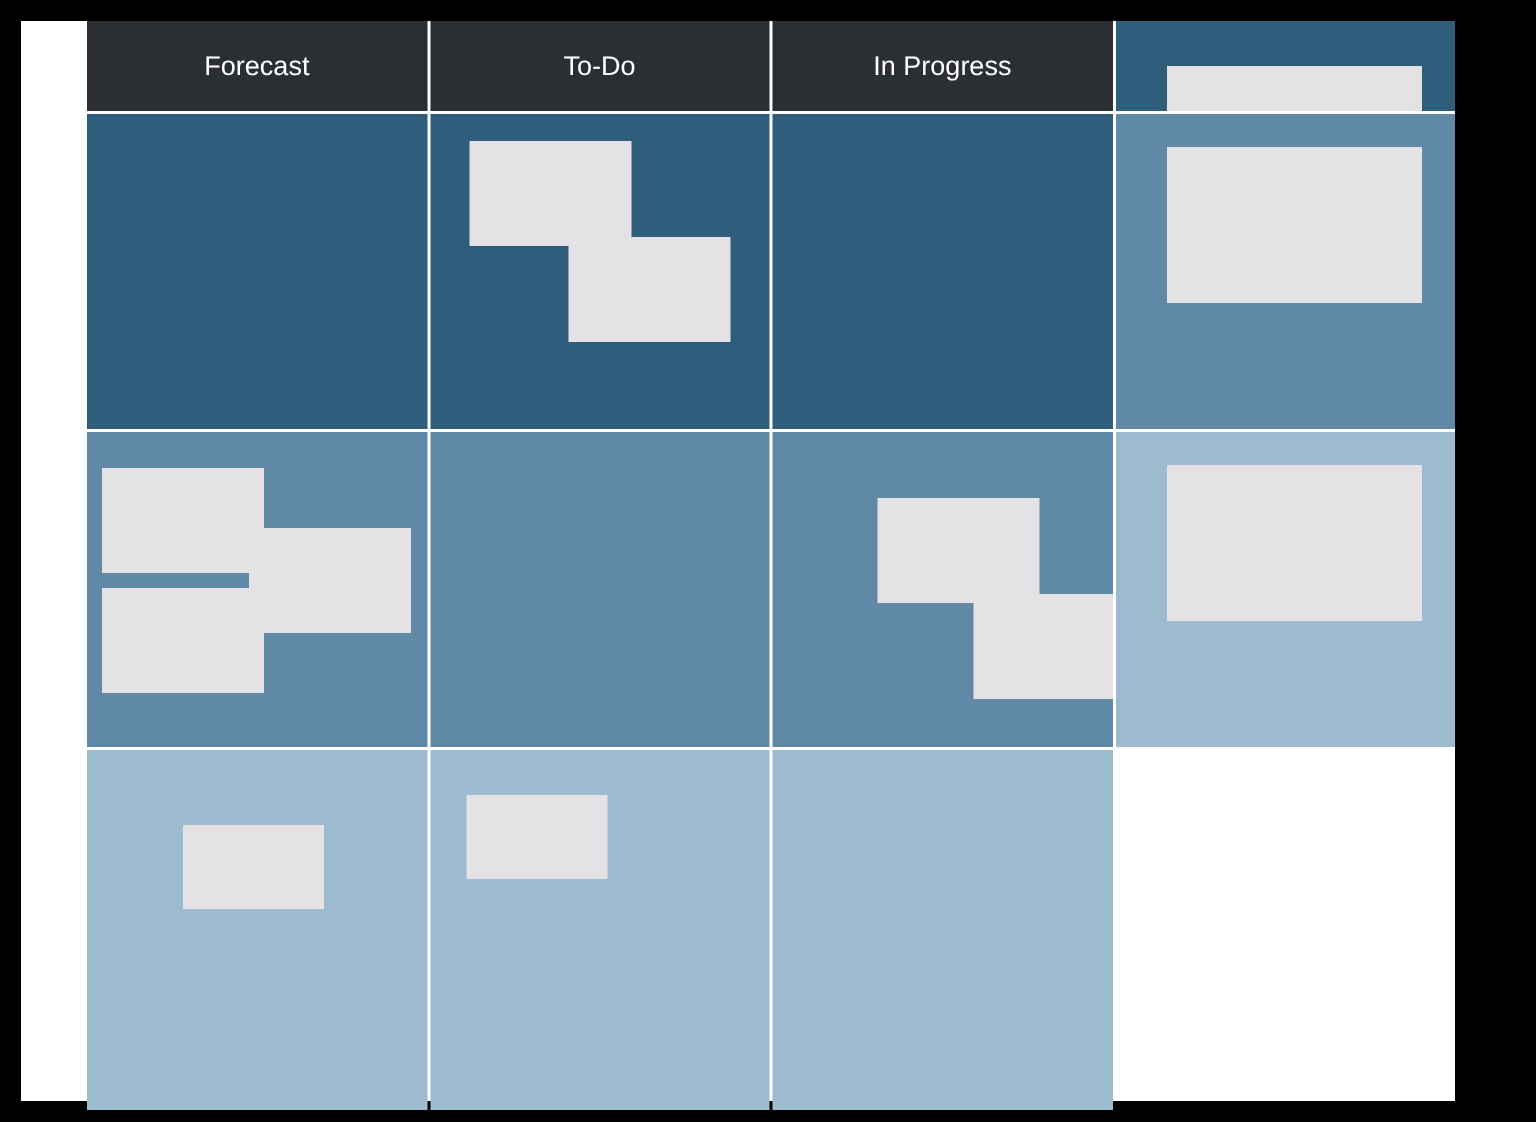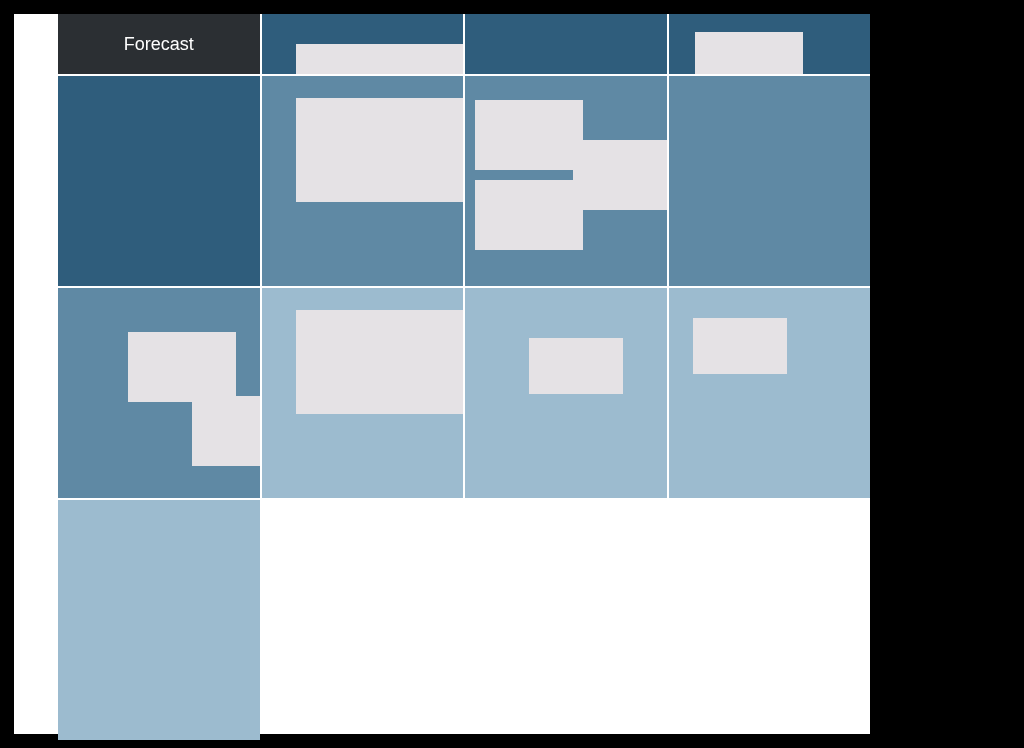--- a/index.html
+++ b/index.html
@@ -8,21 +8,21 @@
     width: 1024px;
     height: 748px;
     background: #000;
     font-family: "Segoe UI", "Helvetica Neue", Arial, sans-serif;
     overflow: hidden;
   }
   .board {
     position: absolute;
     left: 14px;
     top: 14px;
-    width: 856px;
+    width: 956px;
     height: 720px;
     display: grid;
     grid-template-columns: repeat(4, 1fr);
     grid-template-rows: 60px 210px 210px 240px;
     gap: 2px;
     background: #fff;
     padding-left: 44px;
   }
   .header-cell {
     background: #2b2f33;
@@ -45,20 +45,26 @@
     background: #e5e2e5;
   }
 </style>
 </head>
 <body>
 
 <div class="board">
 
   <div class="header-cell">
     <span>Forecast</span>
+  </div>
+  <div class="header-cell">
+    <span>To-Do</span>
+  </div>
+  <div class="header-cell">
+    <span>In Progress</span>
   </div>
 
   <div class="cell row-0">
       <div class="card" style="left: 34px; top: 30px; width: 170px; height: 104px;"></div>
     </div>
   <div class="cell row-0"></div>
   <div class="cell row-0">
       <div class="card" style="left: 26px; top: 18px; width: 108px; height: 70px;"></div>
       <div class="card" style="left: 92px; top: 82px; width: 108px; height: 70px;"></div>
     </div>

